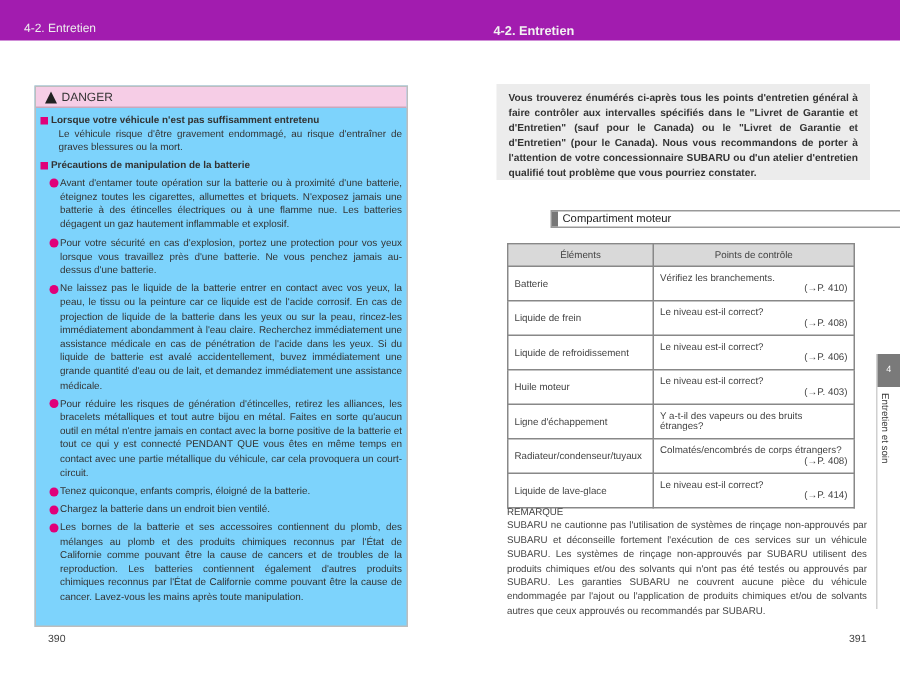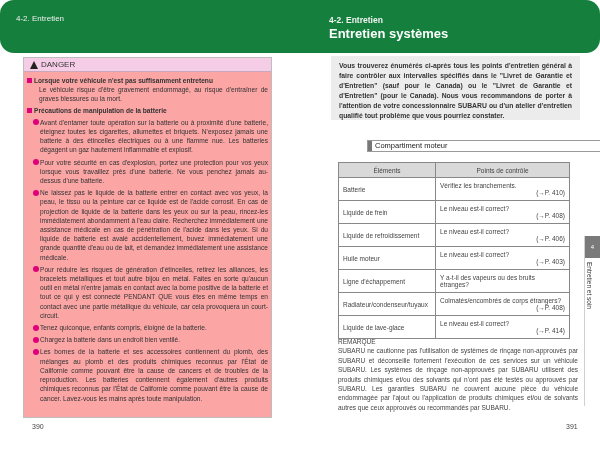--- a/index.html
+++ b/index.html
@@ -1,23 +1,23 @@
 <!DOCTYPE html>
 <html><head>
 <meta charset="utf-8">
 <style>
   html, body { margin:0; padding:0; }
   body { width:600px; height:450px; background:#ffffff; position:relative; overflow:hidden;
          font-family:"Liberation Sans", sans-serif; color:#333; }
-  .header { position:absolute; left:0; top:0; width:600px; height:53px; background:#15803d;border-radius:14px; }
+  .header { position:absolute; left:0; top:0; width:600px; height:27px; background:#a21caf; }
   .hdr-left { position:absolute; left:16px; top:14px; font-size:8px; color:#eeeeee; }
   .hdr-right-small { position:absolute; left:329px; top:15px; font-size:8.5px; font-weight:bold; color:#f2f2f2; }
   .hdr-right-big { position:absolute; left:329px; top:26px; font-size:13px; font-weight:bold; color:#ffffff; }
 
-  .danger-box { position:absolute; left:23px; top:57px; width:247px; height:359px; border:1px solid #bdbdbd; background:#fca5a5; }
+  .danger-box { position:absolute; left:23px; top:57px; width:247px; height:359px; border:1px solid #bdbdbd; background:#7dd3fc; }
   .danger-head { height:13px; background:#f6cde6; border-bottom:1px solid #c9a8bc; display:flex; align-items:center; padding-left:6px; font-size:8px; color:#333; }
   .warn-icon { width:0; height:0; border-left:4.5px solid transparent; border-right:4.5px solid transparent; border-bottom:8px solid #222; margin-right:3px; position:relative; }
   .danger-body { padding:2px 3px 0 3px; font-size:6.6px; line-height:9.2px; text-align:justify; }
   .sec-title { font-weight:bold; margin-top:2px; display:flex; align-items:flex-start; }
   .sq { display:inline-block; width:5px; height:5px; background:#e0007a; margin-right:2px; margin-top:2px; flex:none; }
   .para { padding-left:12px; margin-bottom:2px; }
   .bullet { display:flex; align-items:flex-start; margin-top:3px; padding-left:6px; }
   .dot { width:6px; height:6px; border-radius:50%; background:#e0007a; flex:none; margin-top:1.6px; margin-right:1px; }
   .bullet-text { flex:1; }
 

